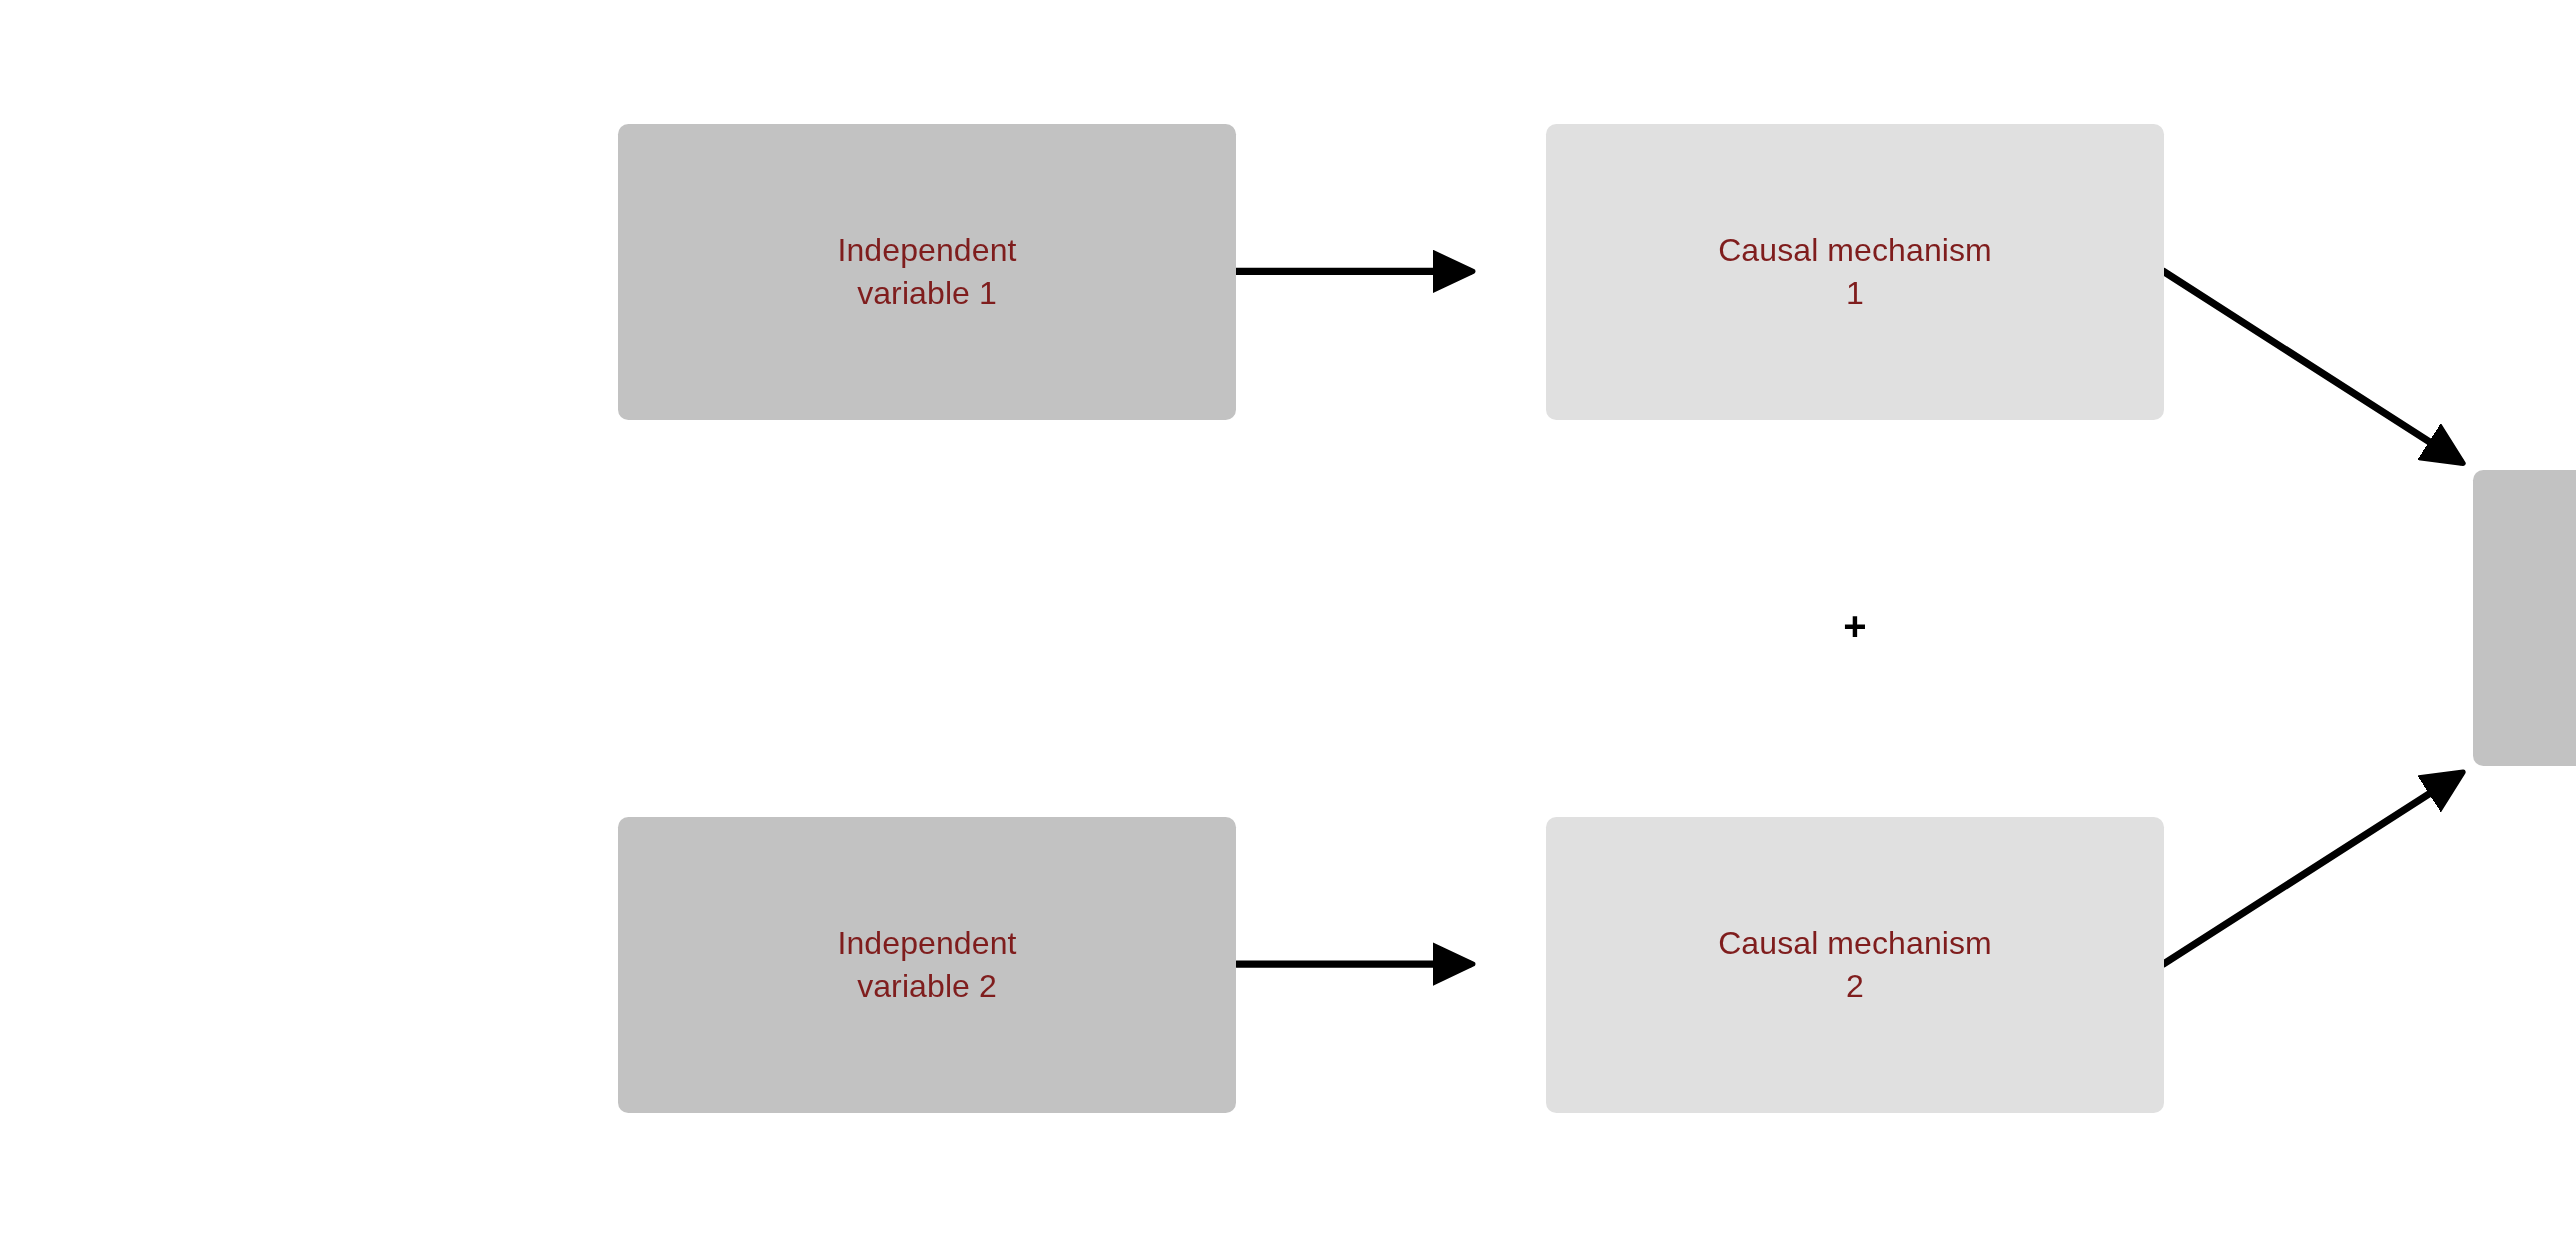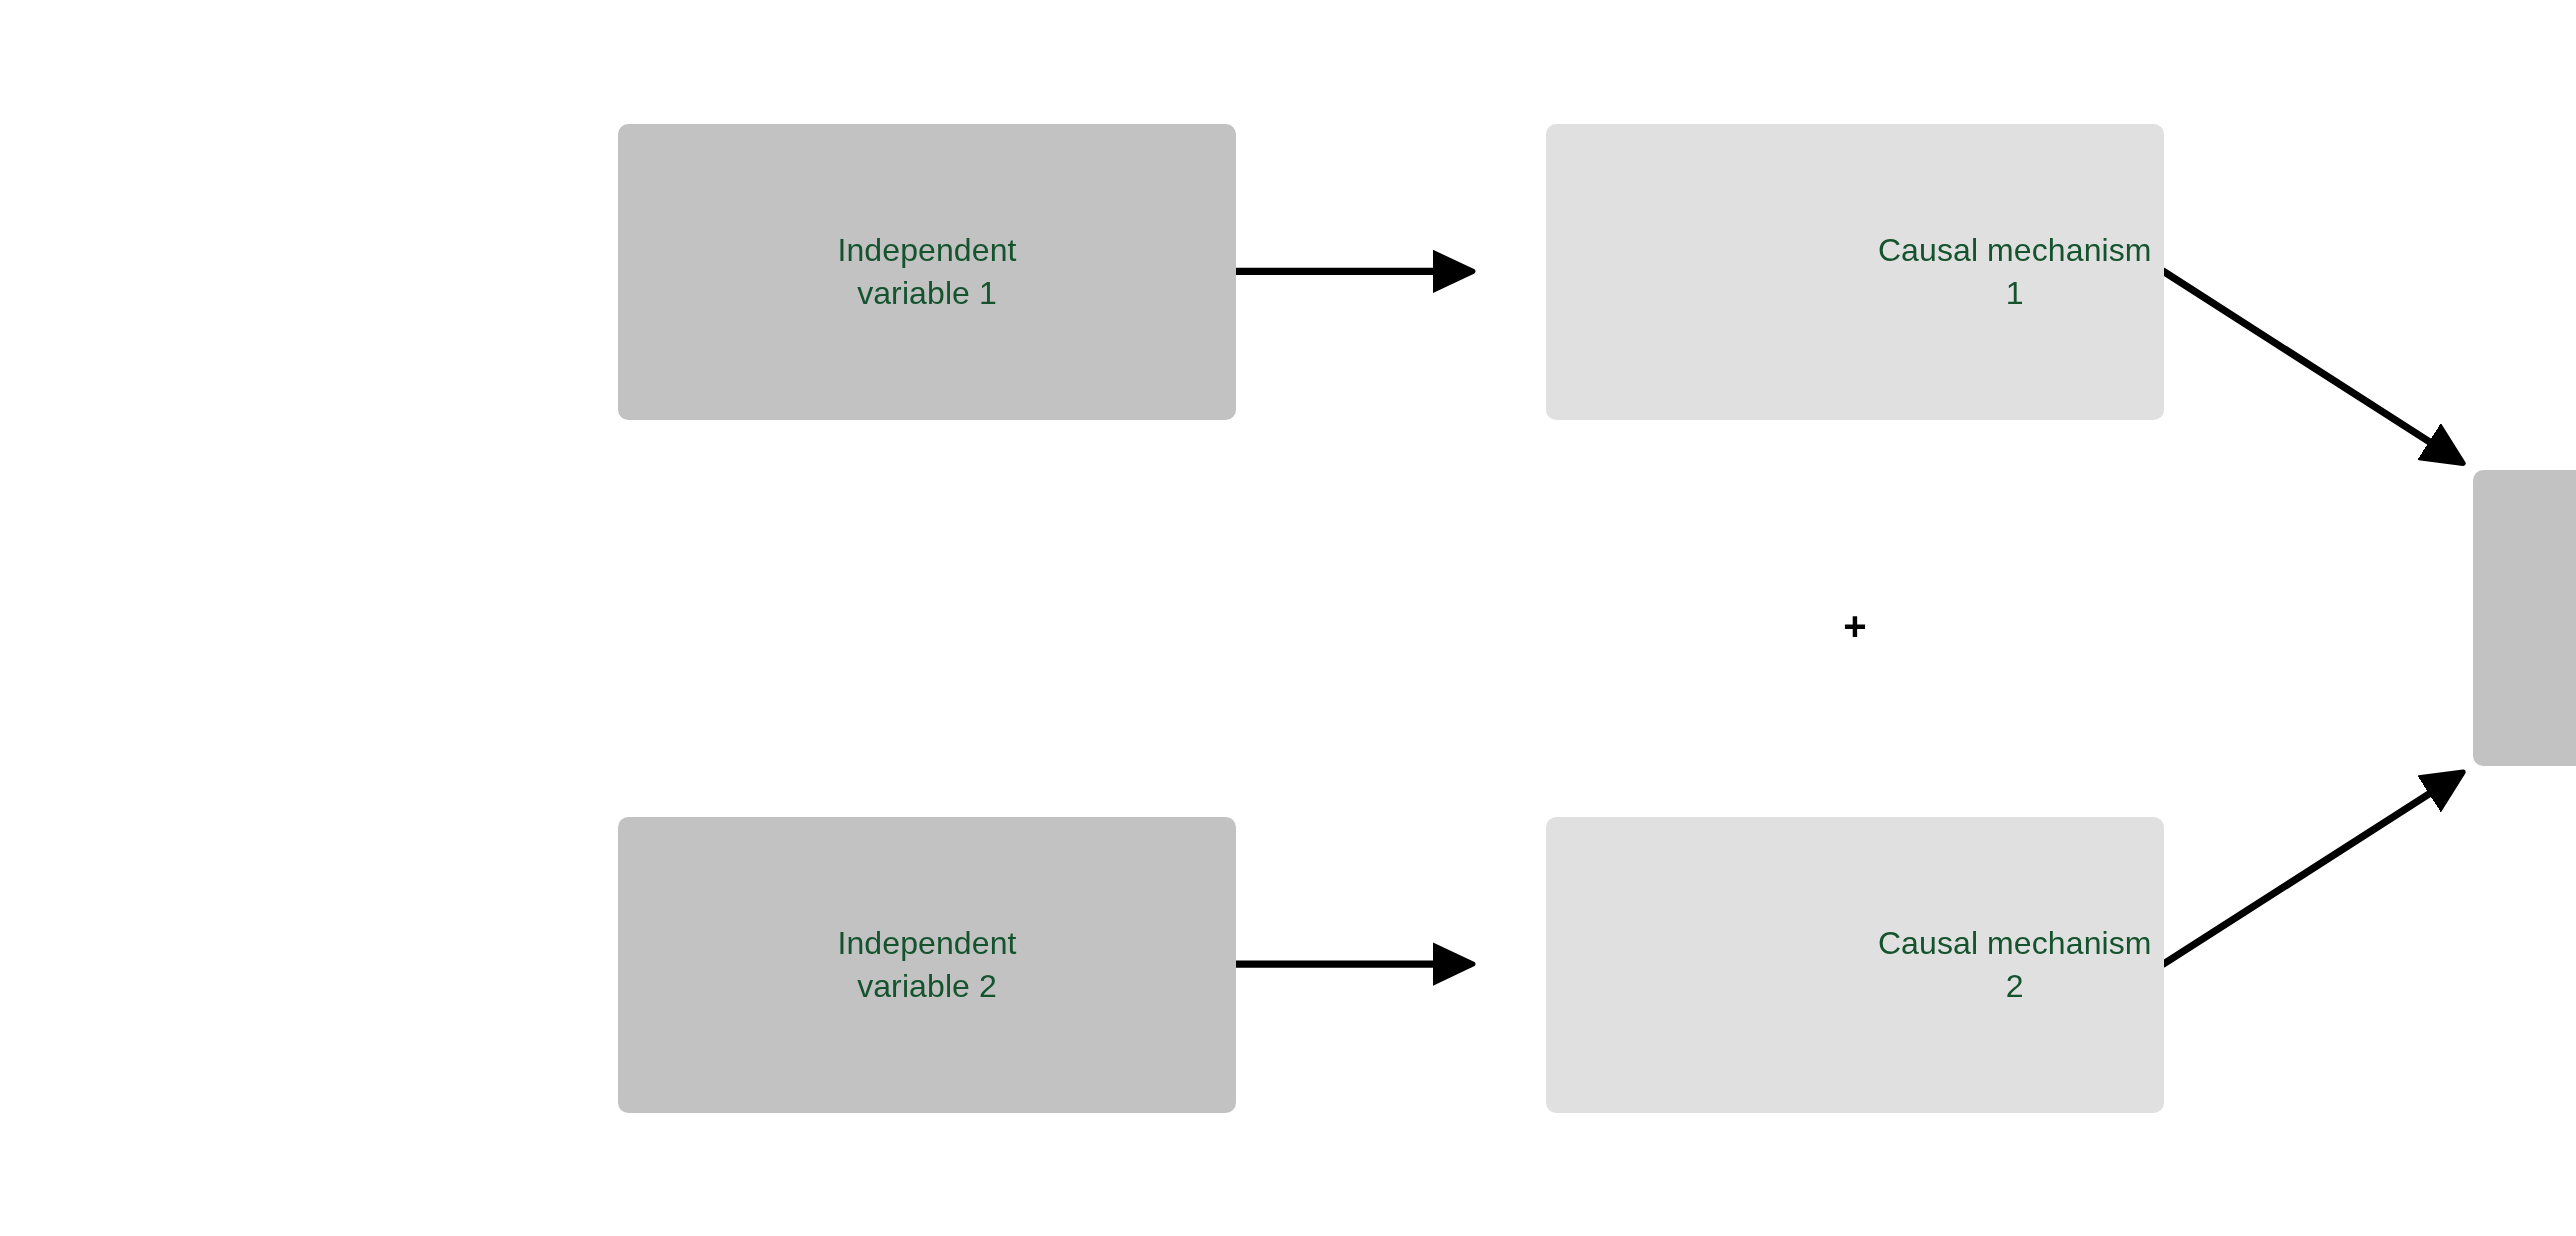--- a/index.html
+++ b/index.html
@@ -27,34 +27,33 @@
     pointer-events: none;
   }
   .node {
     position: absolute;
     box-sizing: border-box;
     border-radius: 10.3px;
     display: flex;
     align-items: center;
     justify-content: center;
     text-align: center;
-    color: #14532d;
+    color: #7f1d1d;
     font-family: "Liberation Sans", sans-serif;
     font-size: 32px;
     line-height: 1.34;
     font-weight: 400;
     white-space: pre-line;
     letter-spacing: 0.1px;
   }
   .node-iv {
     background: #c2c2c2;
   }
   .node-mech {
     background: #e0e0e0;
-    justify-content: flex-end;
   }
   .node-dv {
     background: #c2c2c2;
   }
   .node-label {
     display: block;
     white-space: pre-line;
     padding: 0 12.4px;
   }
   .operator {

